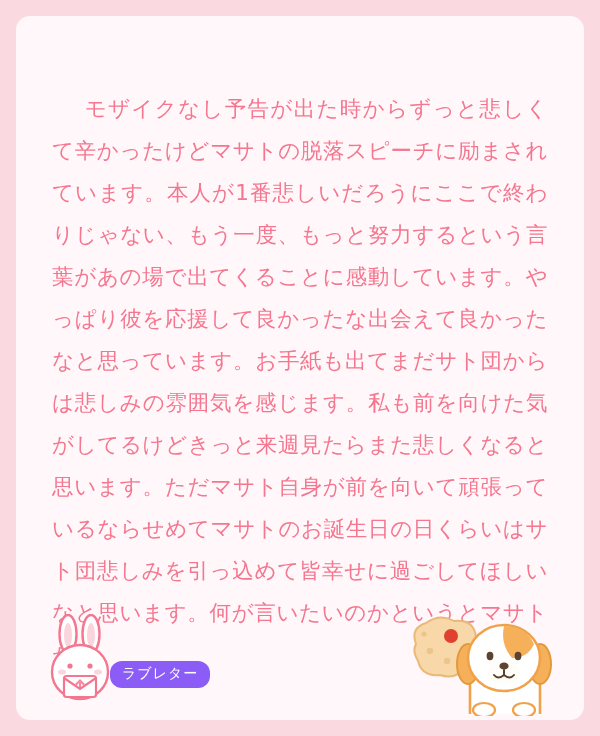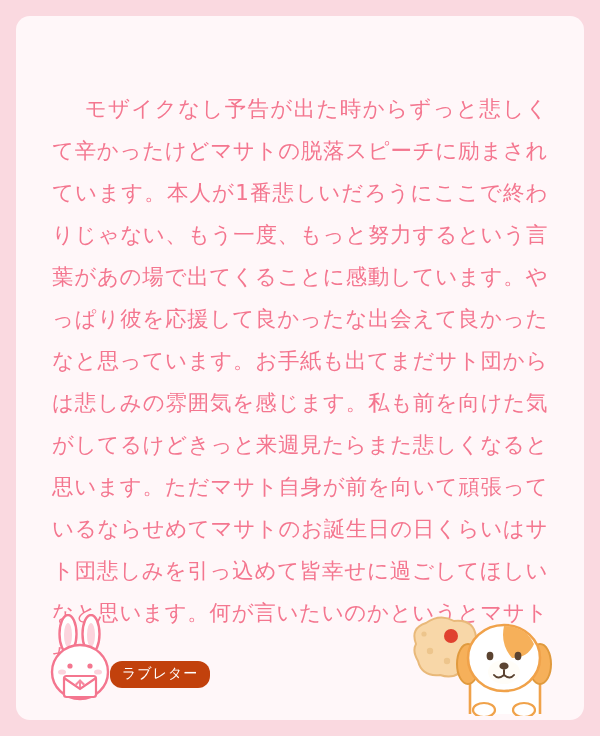--- a/index.html
+++ b/index.html
@@ -56,21 +56,21 @@
     position: absolute;
     left: 6px;
     bottom: 6px;
     width: 74px;
     height: 88px;
   }
   .label-tag {
     position: absolute;
     left: 72px;
     bottom: 20px;
-    background: #c2410c;
+    background: #8b5cf6;
     color: #ffffff;
     font-size: 14px;
     border-radius: 12px;
     padding: 4px 12px 5px 12px;
     font-family: "DejaVu Sans", "Liberation Sans", sans-serif;
     letter-spacing: 1px;
     white-space: nowrap;
   }
 
   

